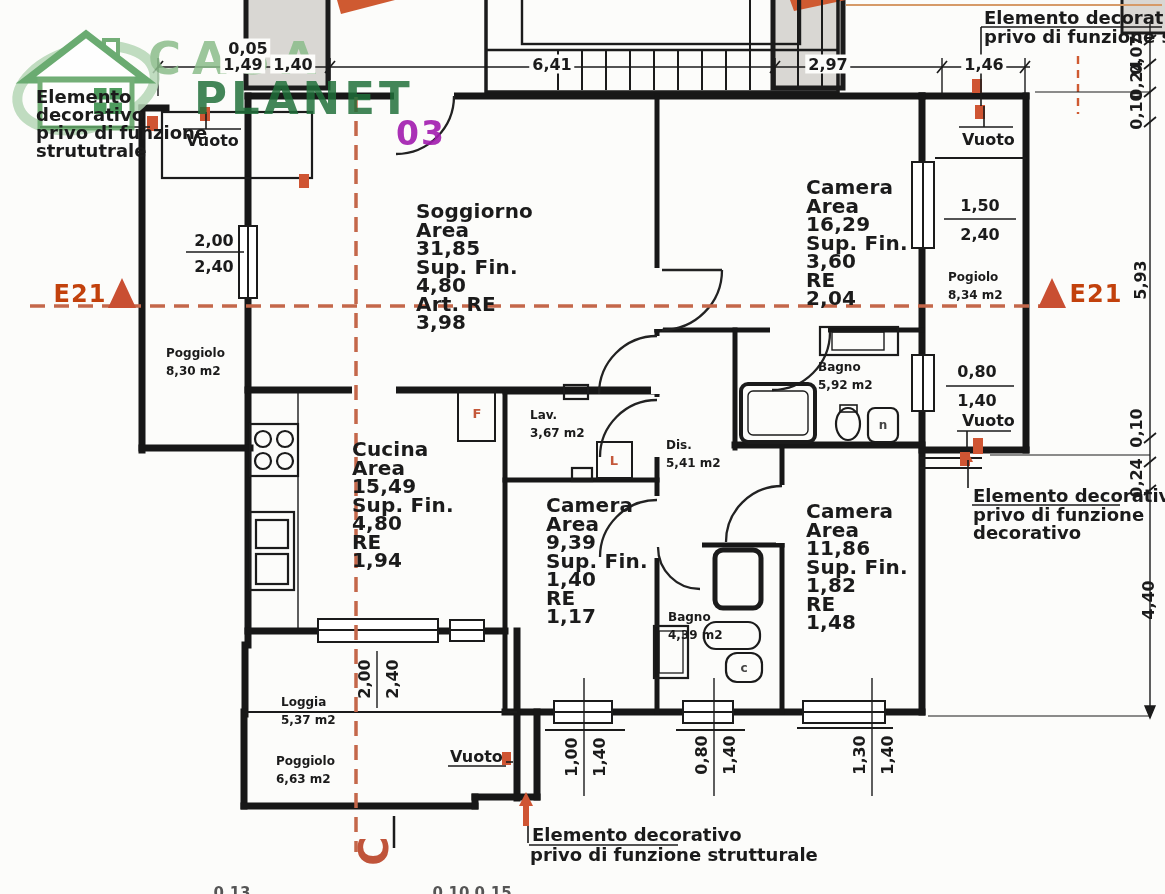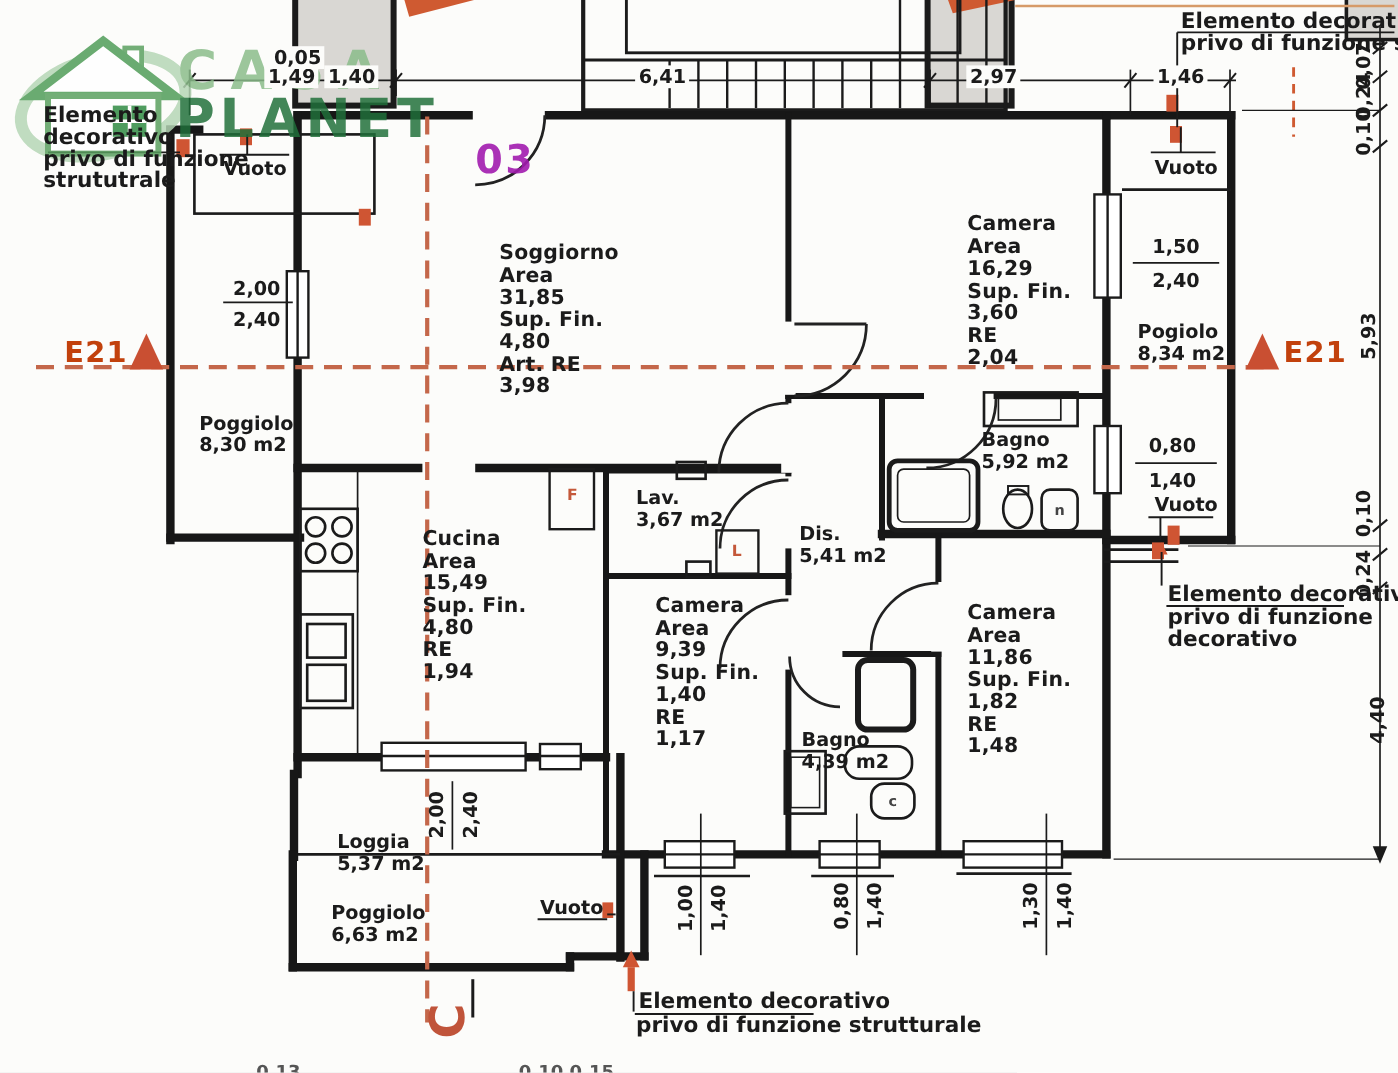--- a/index.html
+++ b/index.html
@@ -1,29 +1,29 @@
 <!DOCTYPE html>
 <html><head>
 <meta charset="utf-8">
 <style>
   html,body{margin:0;padding:0;background:#e8e8e8;}
   #stage{position:relative;width:1165px;height:894px;background:#fcfcfa;overflow:hidden;
          font-family:"DejaVu Sans","Liberation Sans",sans-serif;color:#1b1b1b;}
   #plan-svg{position:absolute;left:0;top:0;}
   .abs{position:absolute;}
-  .room-label{font-size:17px;font-weight:bold;line-height:18.5px;white-space:pre-line;letter-spacing:.2px;}
-  .small-label{font-size:16px;font-weight:bold;line-height:18px;white-space:pre-line;}
+  .room-label{font-size:20px;font-weight:bold;line-height:18.5px;white-space:pre-line;letter-spacing:.2px;}
+  .small-label{font-size:12px;font-weight:bold;line-height:18px;white-space:pre-line;}
   .annot{font-size:18px;font-weight:bold;line-height:18px;white-space:pre-line;}
   .dim{font-size:16px;font-weight:bold;}
   .chip{background:#fcfcfa;padding:0 3px;}
   .ctr{transform:translate(-50%,-50%);}
   .rot{transform:translate(-50%,-50%) rotate(-90deg);}
   .logo{opacity:.84;pointer-events:none;}
   .logo-casa{font-size:45px;font-weight:bold;color:#8abc8a;letter-spacing:11px;}
-  .logo-planet{font-size:45px;font-weight:bold;color:#20703a;letter-spacing:4px;}
+  .logo-planet{font-size:45px;font-weight:bold;color:#20703a;letter-spacing:4px;margin-left:48px;}
   .logo-tag{font-size:13px;font-weight:bold;color:#9fc89f;letter-spacing:2.5px;}
   .e21{font-size:24px;font-weight:bold;color:#c2410c;letter-spacing:1px;}
   .cmark{font-size:40px;font-weight:bold;color:#c0543a;}
   .plannum{font-size:33px;font-weight:bold;color:#a21caf;opacity:.9;letter-spacing:2px;}
   .fletter{font-size:13px;font-weight:bold;color:#c4583a;}
   .wcletter{font-size:12px;font-weight:bold;color:#444;}
   .frag{font-size:15px;font-weight:bold;color:#555;}
 </style>
 </head>
 <body>

